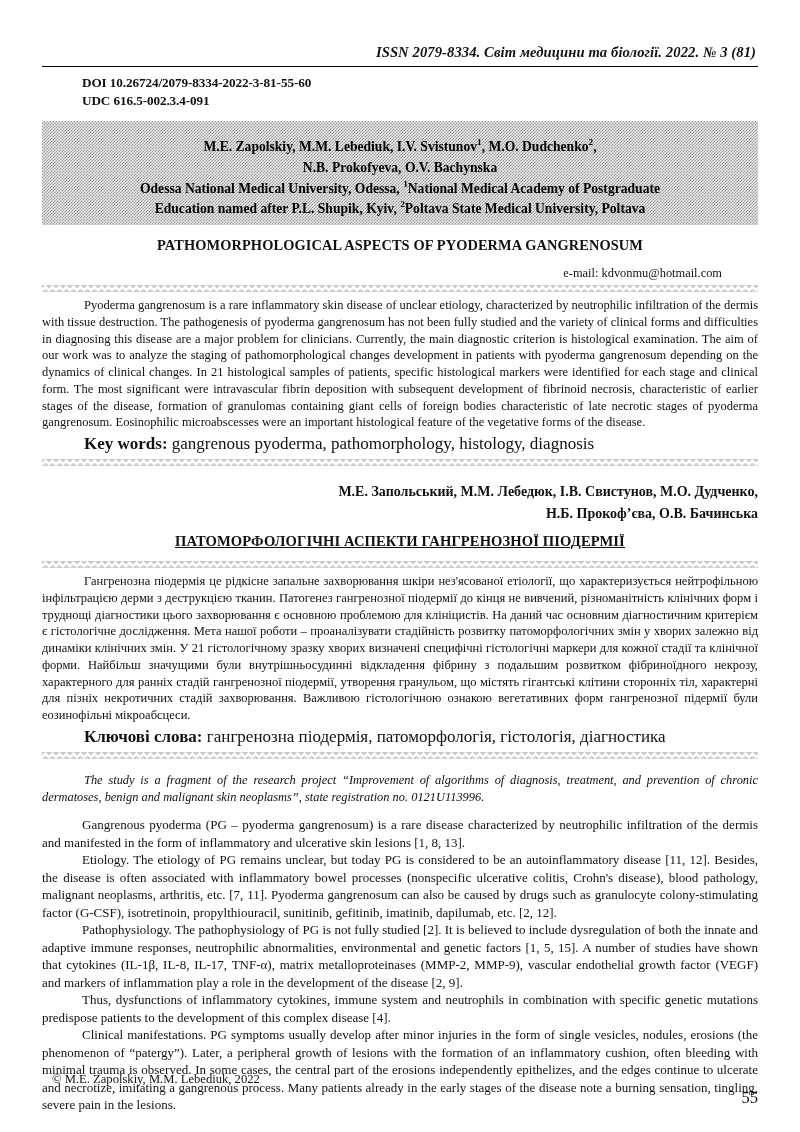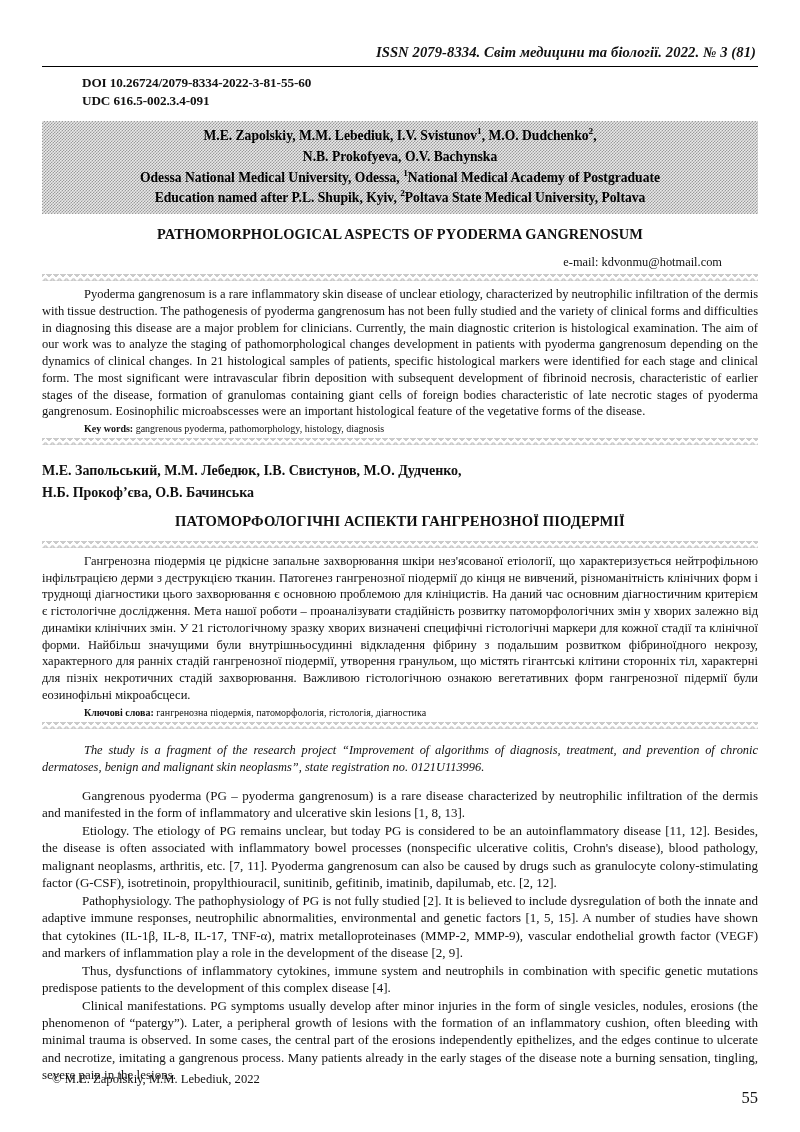--- a/index.html
+++ b/index.html
@@ -50,21 +50,21 @@
     margin-left: 40px;
   }
 
   
   .author-banner {
     position: relative;
     text-align: center;
     font-weight: bold;
     font-size: 13.6px;
     line-height: 1.52;
-    padding: 5px 8px 5px 8px;
+    padding: 16px 8px 5px 8px;
     background-color: #e9e9e9;
     background-image:
       linear-gradient(45deg, #9a9a9a 25%, transparent 25%, transparent 75%, #9a9a9a 75%),
       linear-gradient(45deg, #9a9a9a 25%, transparent 25%, transparent 75%, #9a9a9a 75%);
     background-size: 3px 3px;
     background-position: 0 0, 1.5px 1.5px;
     color: #000;
     margin-bottom: 12px;
   }
   .author-banner .ln { display: block; white-space: nowrap; }
@@ -104,42 +104,43 @@
   
   .abstract {
     font-size: 12.5px;
     line-height: 1.34;
     text-align: justify;
     text-indent: 42px;
     margin: 2px 0 2px 0;
     hyphens: none;
   }
   .keywords {
-    font-size: 10px;
+    font-size: 17px;
     line-height: 1.34;
     text-indent: 42px;
     margin: 1px 0 2px 0;
   }
   .keywords b { font-weight: bold; }
 
   
   .authors-ua {
-    text-align: left;
+    text-align: right;
     font-weight: bold;
     font-size: 14px;
     line-height: 1.55;
     margin: 14px 0 9px 0;
   }
   .authors-ua .ln { display: block; }
   .title-ua {
     text-align: center;
     font-weight: bold;
     font-size: 14.6px;
     letter-spacing: 0.1px;
     margin: 0 0 11px 0;
+    text-decoration: underline;
   }
 
   
   .funding {
     font-style: italic;
     font-size: 12.4px;
     line-height: 1.36;
     text-align: justify;
     text-indent: 42px;
     margin: 12px 0 11px 0;

